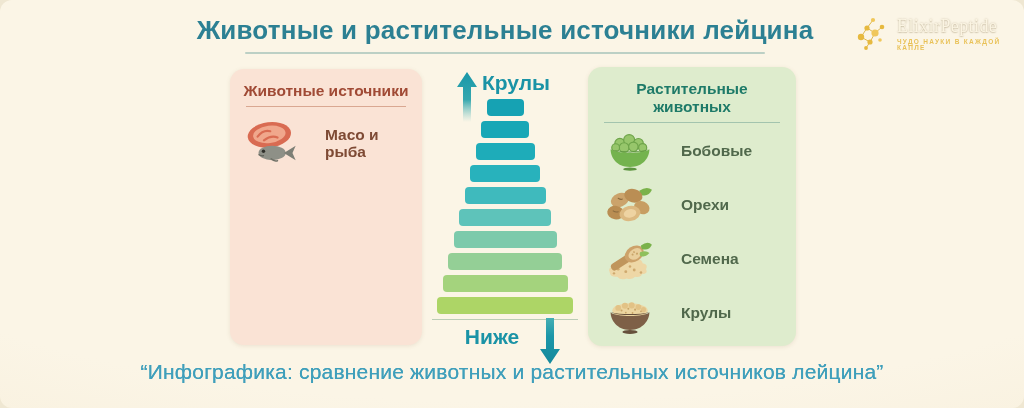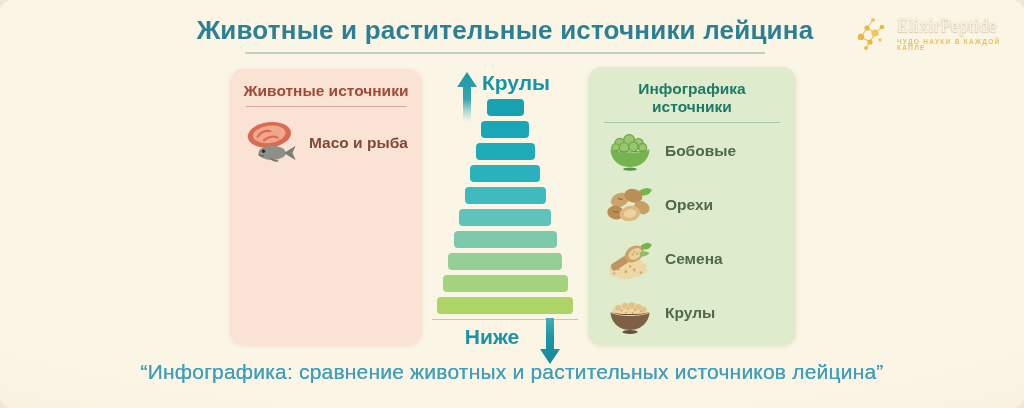--- a/index.html
+++ b/index.html
@@ -67,21 +67,21 @@
     margin:13px 12px 0;
     text-align:center;font-size:15.5px;font-weight:700;
   }
   .panel-animal .panel-header{color:var(--animal-header,#a04a35);}
   .panel-plant  .panel-header{color:var(--plant-header,#1e7a68);}
   .panel-rule{height:1px;margin:6px 16px 0;border:0;}
   .panel-animal .panel-rule{background:#d9a791;}
   .panel-plant  .panel-rule{background:#a3c4ae;}
 
   .row{
-    display:flex;align-items:center;gap:6px;
+    display:flex;align-items:center;gap:22px;
     padding-left:13px;
   }
   .panel-animal .row{height:66px;margin-top:3px;}
   .panel-plant  .row{height:52px;margin-top:2px;}
   .row-icon{flex:0 0 auto;display:flex;align-items:center;justify-content:center;}
   .panel-animal .row-icon{width:60px;height:54px;}
   .panel-plant  .row-icon{width:58px;height:50px;}
   .row-label{
     font-size:15.5px;font-weight:600;line-height:1.12;
   }
@@ -222,21 +222,21 @@
               <stop offset="1" stop-color="#14899c"></stop>
             </linearGradient>
           </defs>
           <path d="M10 46 L0 31 L6 31 L6 0 L14 0 L14 31 L20 31 Z" fill="url(#dng)"></path>
         </svg>
       </span>
     </div>
   </div>
 
   <div class="panel panel-plant">
-    <div class="panel-header">Инфографика источники</div>
+    <div class="panel-header">Растительные животных</div>
     <div class="panel-rule"></div>
 
     <div class="row">
       <span class="row-icon">
         <svg width="54" height="48" viewBox="0 0 64 56">
           <g fill="#97c66b" stroke="#6ea44a" stroke-width="1.4">
             <circle cx="20" cy="19" r="6"></circle>
               <circle cx="31" cy="15" r="6.5"></circle>
             <circle cx="42" cy="19" r="5.8"></circle>
               <circle cx="25" cy="24" r="5.8"></circle>

